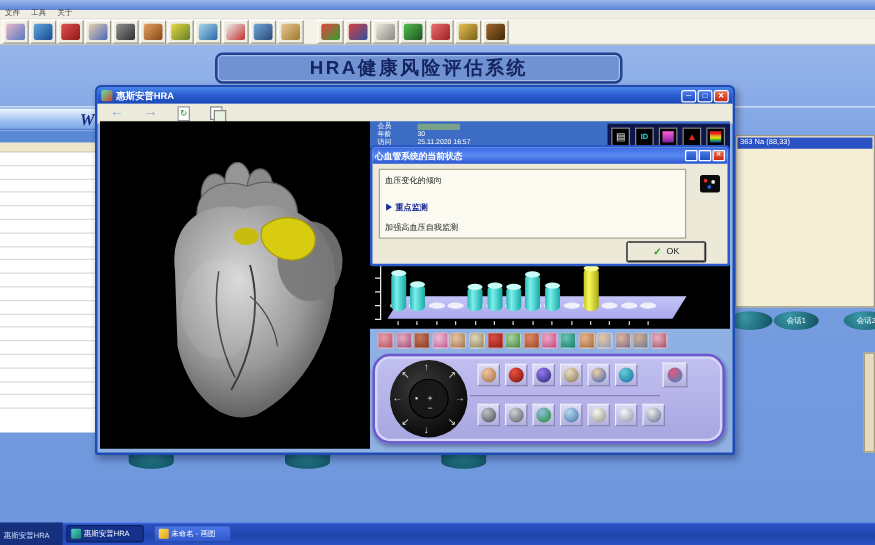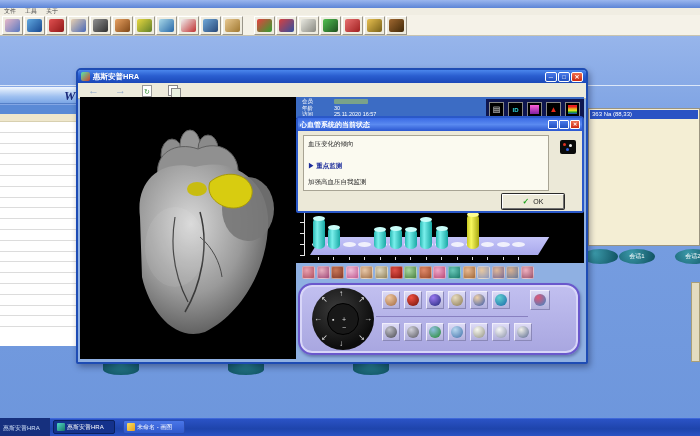--- a/index.html
+++ b/index.html
@@ -253,20 +253,23 @@
         <div class="tb-ic" style="background: linear-gradient(135deg, rgb(232, 112, 112), rgb(160, 32, 32));"></div>
       </div>
       <div class="tb-btn">
         <div class="tb-ic" style="background: linear-gradient(135deg, rgb(232, 192, 80), rgb(120, 96, 24));"></div>
       </div>
       <div class="tb-btn">
         <div class="tb-ic" style="background: linear-gradient(135deg, rgb(160, 104, 48), rgb(64, 40, 8));"></div>
       </div>
     </div>
 
+  <div class="banner">
+    <span>HRA健康风险评估系统</span>
+  </div>
 
   <div class="bg-line"></div>
 
   <div class="lw-header">
     <span class="lw-w">W</span>
   </div>
   <div class="lw-bluerow"></div>
   <div class="lw-creamrow"></div>
   <div class="lw-list">
       <div class="list-row"></div>

